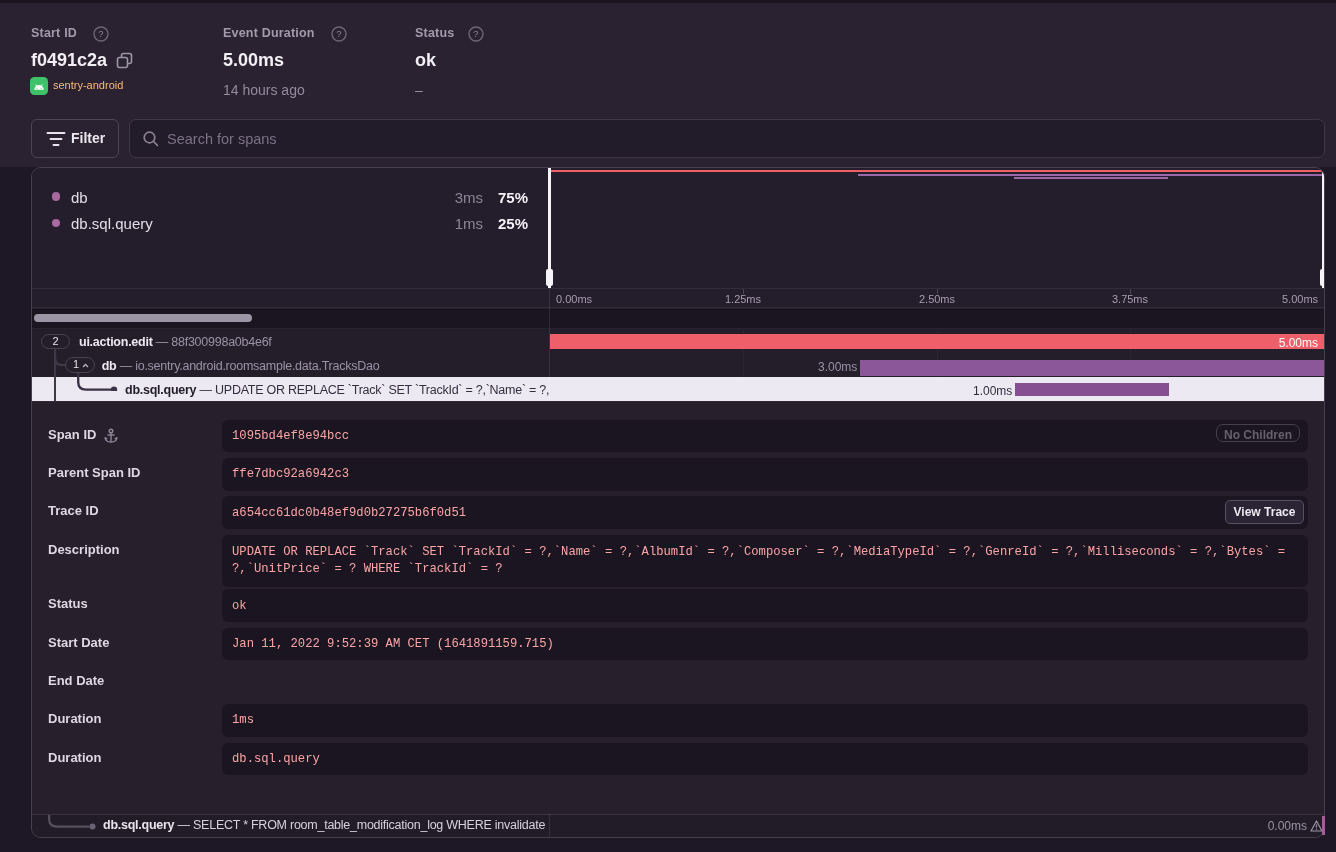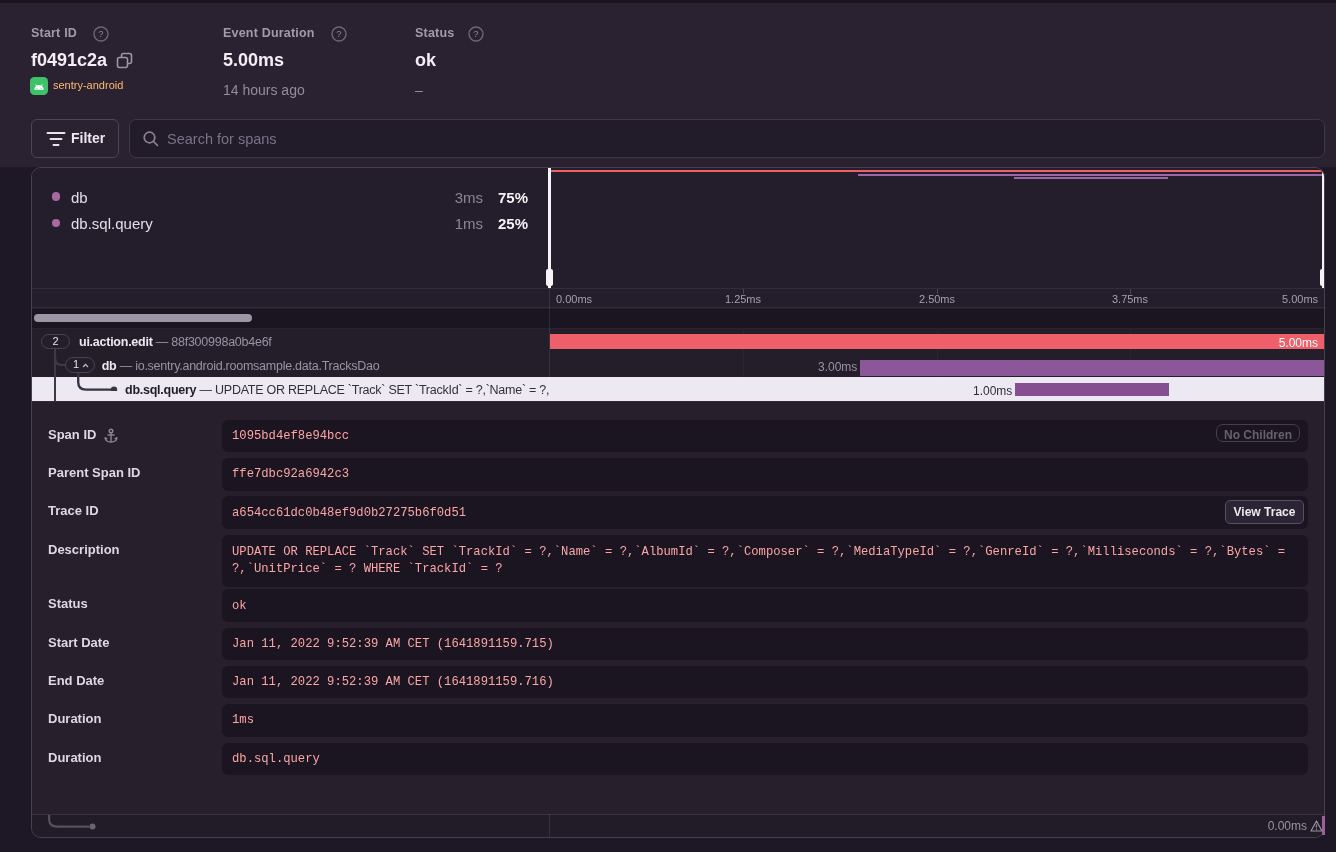--- a/index.html
+++ b/index.html
@@ -221,36 +221,34 @@
       </div>
       <div class="dbox" style="top:132.6px; height:52.4px;">
           <span style="top:9px; transform:none; white-space:pre-wrap; display:block; position:absolute; width:1075px; line-height:17px;">UPDATE OR REPLACE `Track` SET `TrackId` = ?,`Name` = ?,`AlbumId` = ?,`Composer` = ?,`MediaTypeId` = ?,`GenreId` = ?,`Milliseconds` = ?,`Bytes` = ?,`UnitPrice` = ? WHERE `TrackId` = ?</span>
         </div>
       <div class="dbox" style="top:187.3px;">
           <span>ok</span>
         </div>
       <div class="dbox" style="top:225.6px;">
           <span>Jan 11, 2022 9:52:39 AM CET (1641891159.715)</span>
         </div>
-      <div class="dbox" style="top:263.9px;">
-          <span>Jan 11, 2022 9:52:39 AM CET (1641891159.716)</span>
-        </div>
       <div class="dbox" style="top:302.2px;">
           <span>1ms</span>
         </div>
       <div class="dbox" style="top:340.5px;">
           <span>db.sql.query</span>
         </div>
     </div>
 
     <div id="bottomrow">
       <svg class="abs" style="left:16px; top:0;" width="50" height="15" viewBox="0 0 50 15">
           <path d="M1.1 0 L1.1 4 Q1.1 11.6 9 11.6 L41 11.6" fill="none" stroke="#56505E" stroke-width="2.2"></path>
           <circle cx="44.5" cy="11.6" r="3" fill="#6A6375"></circle>
         </svg>
+      <div class="treetext" style="left:71px; top:3px; width:446px; font-size:12.5px; color:#D6D1DC;"><span class="b" style="color:#E8E4EC;">db.sql.query</span> — SELECT * FROM room_table_modification_log WHERE invalidate</div>
       <div class="barlabel" style="left:1200px; top:4px; width:75px; text-align:right; color:#9A92A5;">0.00ms</div>
       <svg class="abs" style="left:1278px; top:4.5px;" width="13" height="12" viewBox="0 0 13 12">
           <path d="M6.5 1 L12 11 L1 11 Z" fill="none" stroke="#9A92A5" stroke-width="1.2" stroke-linejoin="round"></path>
           <line x1="6.5" y1="4.5" x2="6.5" y2="7.5" stroke="#9A92A5" stroke-width="1.2"></line>
           <circle cx="6.5" cy="9.3" r="0.7" fill="#9A92A5"></circle>
         </svg>
     </div>
     <div id="divider2"></div>
   </div>
   <div class="abs" style="left:1322.4px; top:816px; width:2.6px; height:19px; background:#9C5F9A;"></div>

